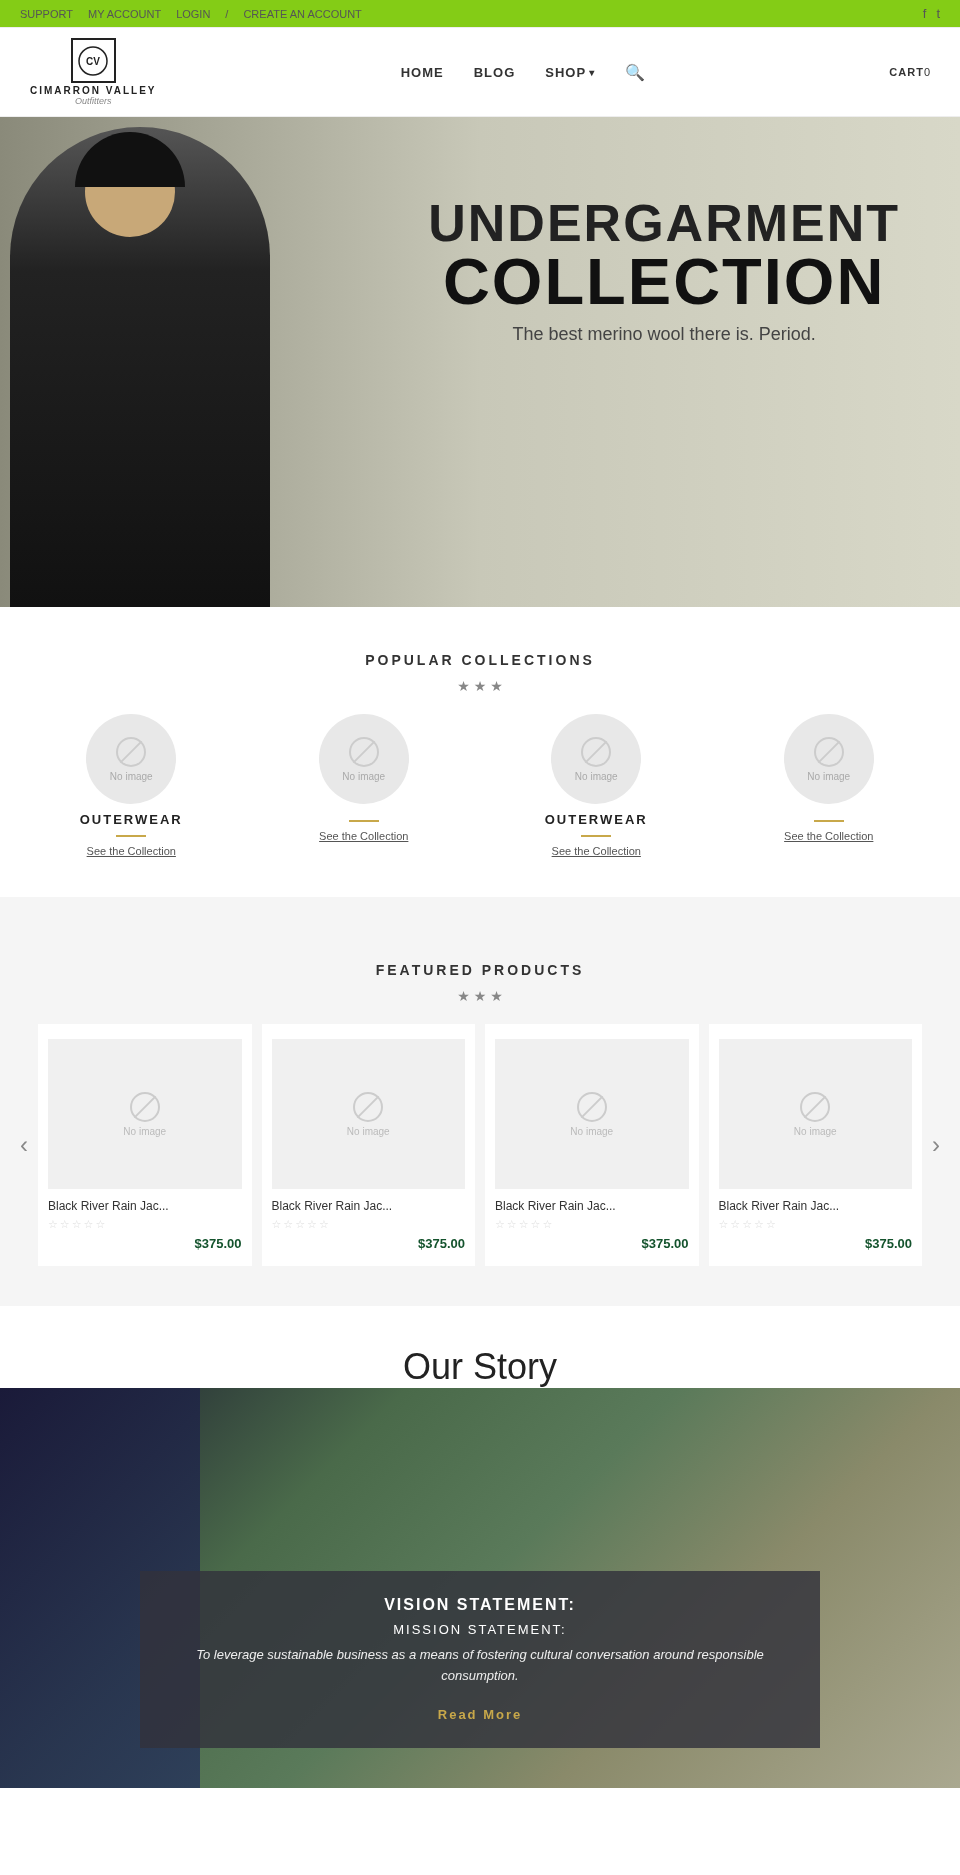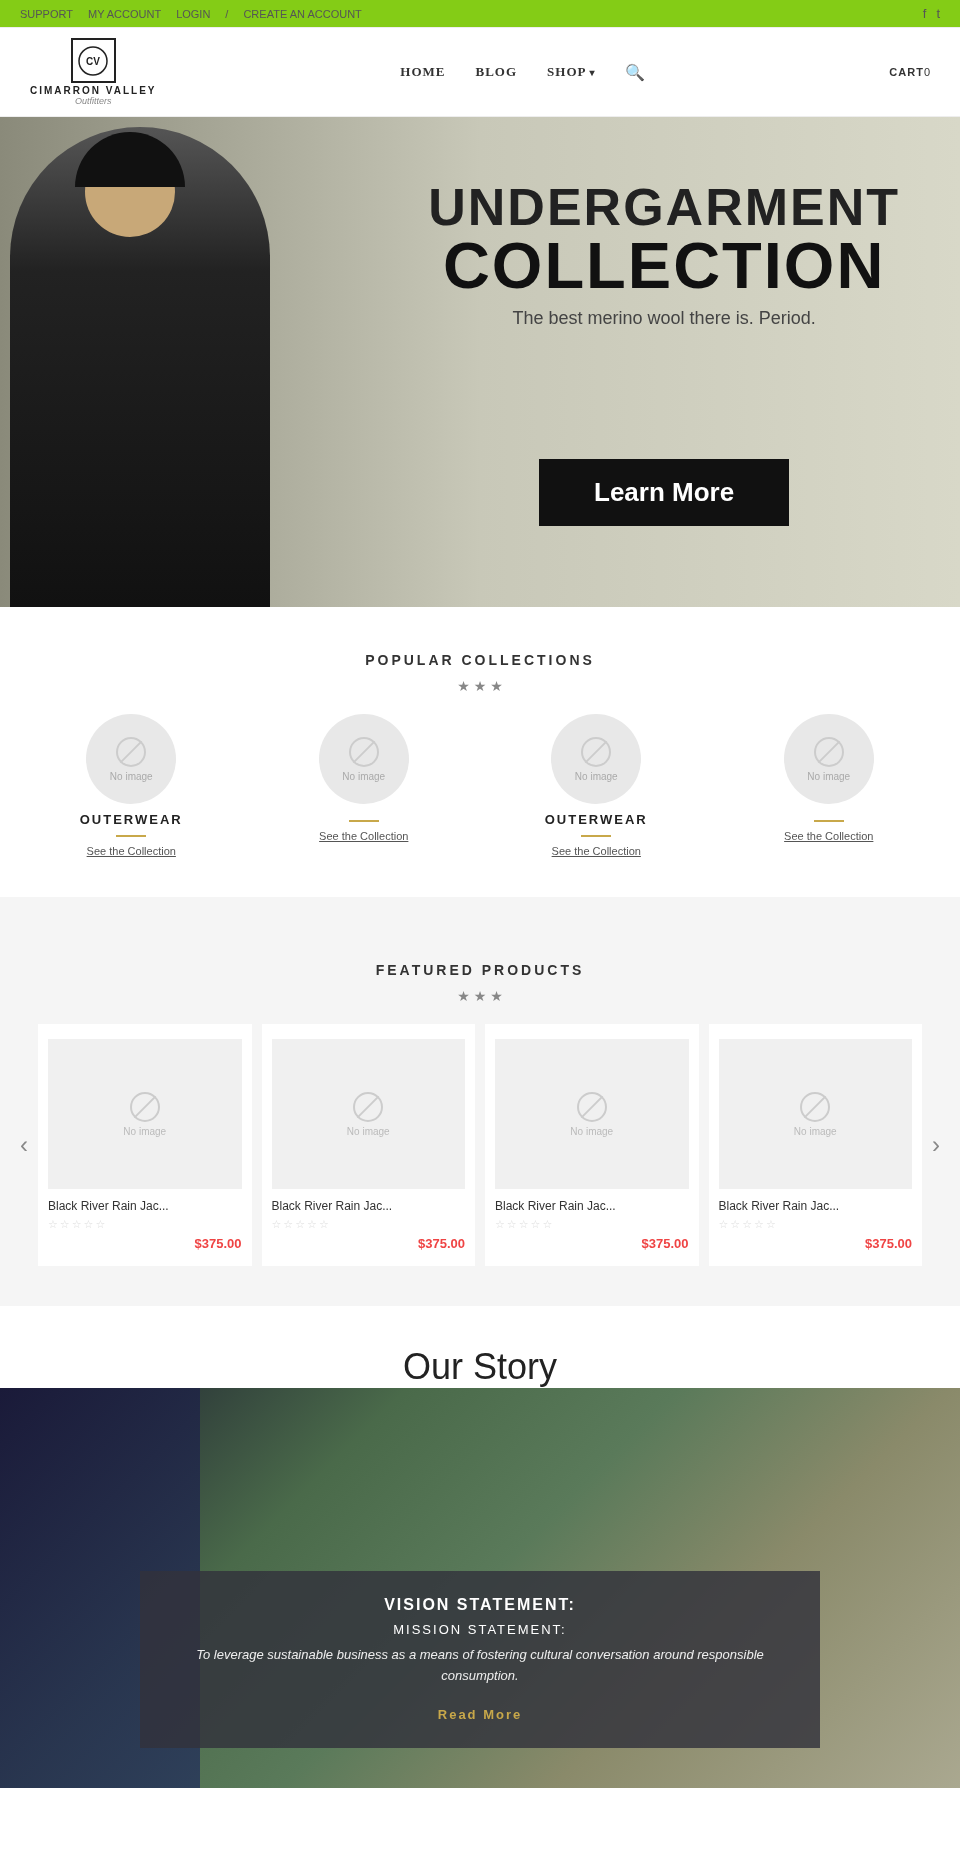--- a/index.html
+++ b/index.html
@@ -33,39 +33,39 @@
     .logo { display: flex; flex-direction: column; align-items: center; }
     .logo-box {
       border: 2px solid #222;
       width: 45px; height: 45px;
       display: flex; align-items: center; justify-content: center;
       font-size: 18px; font-weight: bold; color: #222;
     }
     .logo-text { font-size: 10px; letter-spacing: 2px; color: #222; font-weight: bold; margin-top: 2px; }
     .logo-sub { font-size: 9px; color: #888; font-style: italic; }
     .nav { display: flex; align-items: center; gap: 30px; }
-    .nav a { text-decoration: none; color: #333; font-size: 13px; letter-spacing: 1px; font-weight: bold; font-family: Liberation Serif, serif; }
+    .nav a { text-decoration: none; color: #333; font-size: 13px; letter-spacing: 1px; font-weight: bold; }
     .nav .shop { display: flex; align-items: center; gap: 3px; }
     .nav .shop::after { content: "▾"; font-size: 10px; }
     .search-icon-btn { font-size: 16px; cursor: pointer; color: #333; }
     .cart-btn { display: flex; flex-direction: row; align-items: center; cursor: pointer; }
     .cart-btn .cart-label { font-size: 11px; font-weight: bold; color: #333; letter-spacing: 1px; }
     .cart-btn .cart-count { font-size: 11px; color: #333; }
 
     
     .hero {
       width: 100%;
       height: 490px;
       background: linear-gradient(to right, #b8b8a8 0%, #d0d0c0 100%);
       position: relative;
       overflow: hidden;
     }
     .hero-content {
       position: absolute;
-      right: 60px; top: 64px;
+      right: 60px; top: 80px;
       text-align: center;
     }
     .hero-title-line1 { font-size: 52px; font-weight: 900; color: #222; letter-spacing: 2px; line-height: 1; }
     .hero-title-line2 { font-size: 65px; font-weight: 900; color: #111; letter-spacing: 2px; line-height: 1; }
     .hero-subtitle { font-size: 18px; color: #444; margin-top: 10px; margin-bottom: 30px; }
     .hero-btn {
       display: inline-block;
       background: #111;
       color: #fff;
       font-size: 26px;
@@ -171,21 +171,21 @@
       width: 100%;
       height: 150px;
       background: #f0f0f0;
       display: flex; align-items: center; justify-content: center;
       margin-bottom: 10px;
       flex-direction: column;
       color: #bbb; font-size: 10px;
     }
     .product-name { font-size: 12px; color: #333; margin-bottom: 5px; align-self: flex-start; }
     .product-stars { color: #ddd; font-size: 11px; letter-spacing: 2px; align-self: flex-start; margin-bottom: 5px; }
-    .product-price { font-size: 13px; color: #ef4444; font-weight: bold; align-self: flex-end; }
+    .product-price { font-size: 13px; color: #14532d; font-weight: bold; align-self: flex-end; }
 
     
     .our-story {
       background: #fff;
       padding: 40px 0 0;
     }
     .our-story-title {
       text-align: center;
       font-size: 36px;
       color: #222;
@@ -275,21 +275,20 @@
 
   <div style="position:absolute;left:0;bottom:0;width:290px;height:490px;overflow:hidden;">
     <div style="position:absolute;left:10px;bottom:0;width:260px;height:480px;background:linear-gradient(180deg,#555 0%,#222 30%,#111 100%);border-radius:130px 130px 0 0;"></div>
     <div style="position:absolute;top:30px;left:85px;width:90px;height:90px;background:#c8a878;border-radius:50%;"></div>
     <div style="position:absolute;top:15px;left:75px;width:110px;height:55px;background:#111;border-radius:55px 55px 0 0;"></div>
   </div>
   <div class="hero-content">
     <div class="hero-title-line1">UNDERGARMENT</div>
     <div class="hero-title-line2">COLLECTION</div>
     <div class="hero-subtitle">The best merino wool there is. Period.</div>
-    <button class="hero-btn">Learn More</button>
   </div>
 </div>
 
 <div class="collections">
   <div class="section-title">POPULAR COLLECTIONS</div>
   <div class="section-dots">★ ★ ★</div>
   <div class="collections-grid">
 
     <div class="collection-item">
       <div class="no-image-circle">

